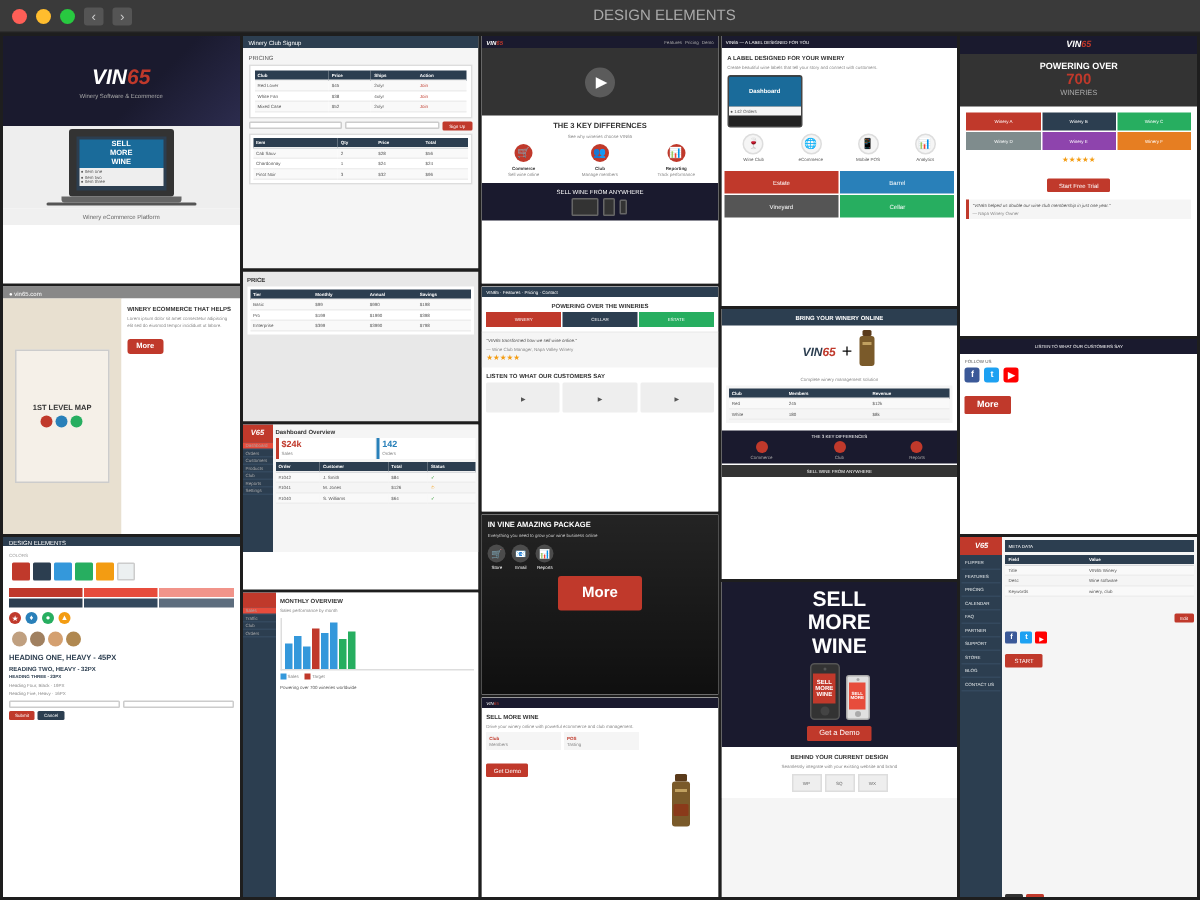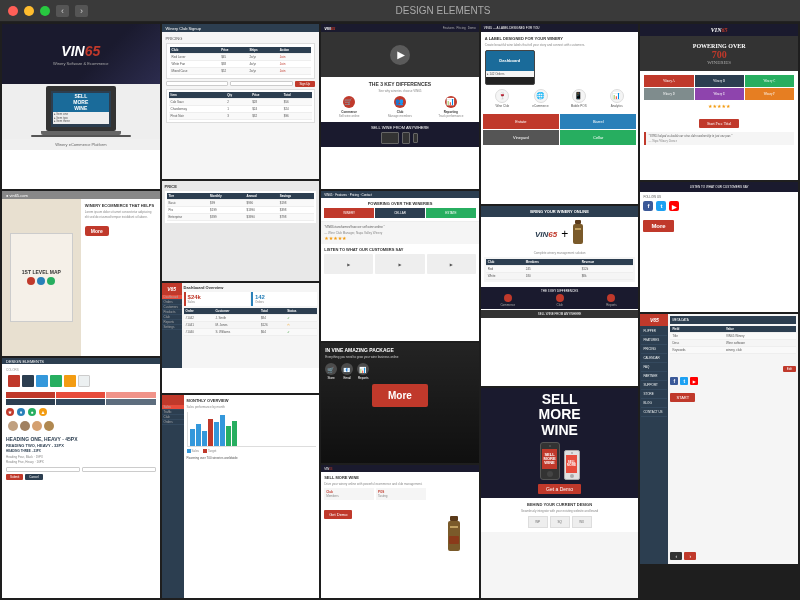--- a/index.html
+++ b/index.html
@@ -202,21 +202,21 @@
     .col3-panel2 { height: 150px; }
     .col3-panel3 { height: 120px; }
     .col3-panel4 { height: 140px; }
 
     
     .col4-panel1 { height: 180px; }
     .col4-panel2 { height: 180px; }
     .col4-panel3 { height: 215px; }
 
     
-    .col5-panel1 { height: 156px; font-family: Liberation Serif, serif; }
+    .col5-panel1 { height: 200px; }
     .col5-panel2 { height: 130px; }
     .col5-panel3 { height: 250px; }
 
     
     .vin65-hero {
       background: linear-gradient(135deg, #1a1a2e 60%, #2c2c4e 100%);
       height: 60px;
       display: flex;
       align-items: center;
       justify-content: center;

